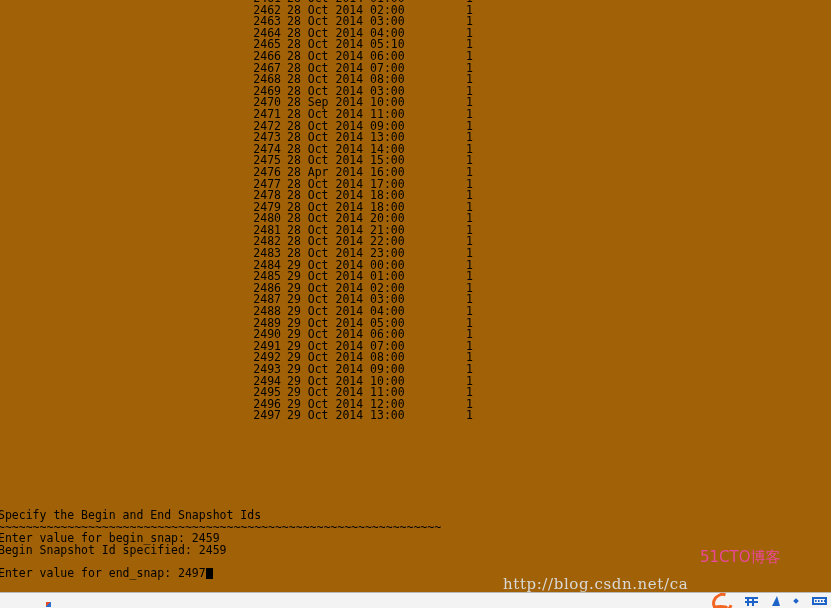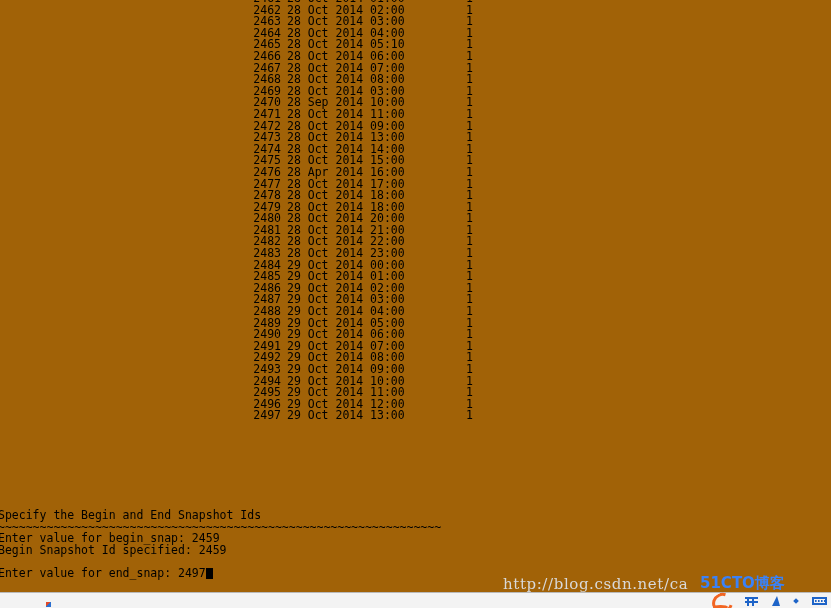--- a/index.html
+++ b/index.html
@@ -85,29 +85,28 @@
     font-size: 15px;
     color: #d9d9d9;
     letter-spacing: 0.6px;
     white-space: nowrap;
     pointer-events: none;
     z-index: 5;
   }
   #watermark-cto {
     position: absolute;
     left: 700px;
-    top: 574px;
+    top: 548px;
     font-family: "DejaVu Sans", "Liberation Sans", sans-serif;
     font-size: 15px;
-    color: #3b82f6;
+    color: #ec4899;
     letter-spacing: 0px;
     white-space: nowrap;
     pointer-events: none;
     z-index: 6;
-    font-weight: bold;
   }
 
   
   #taskbar {
     position: absolute;
     left: 0;
     bottom: 0;
     width: 831px;
     height: 16px;
     background: #f3f3f3;

